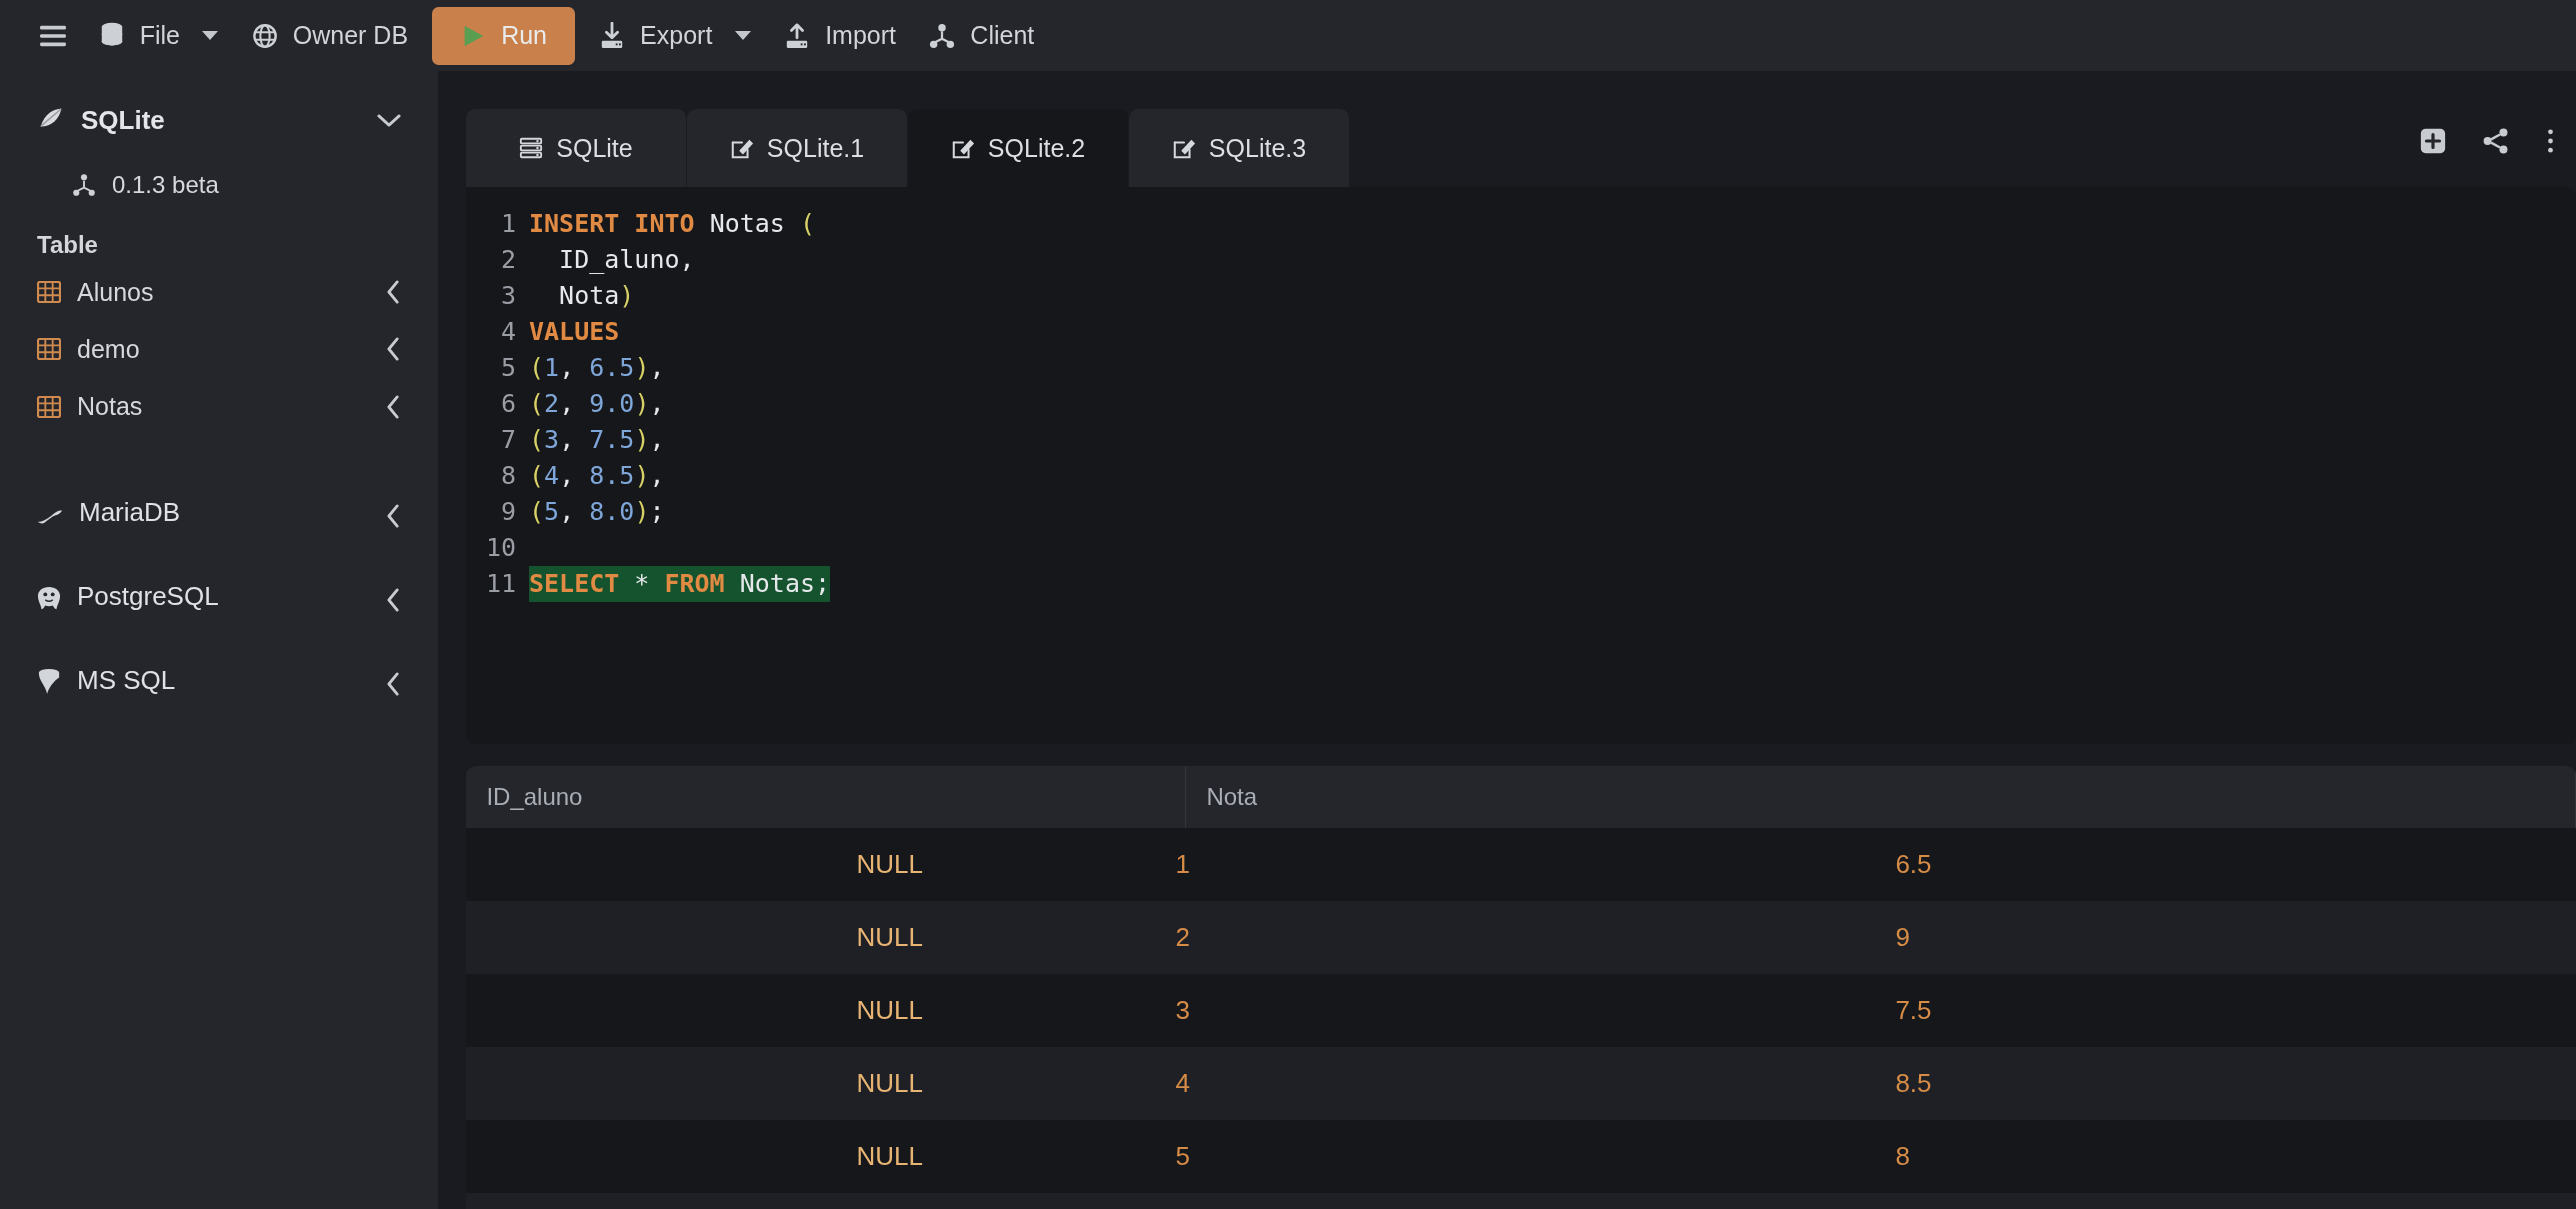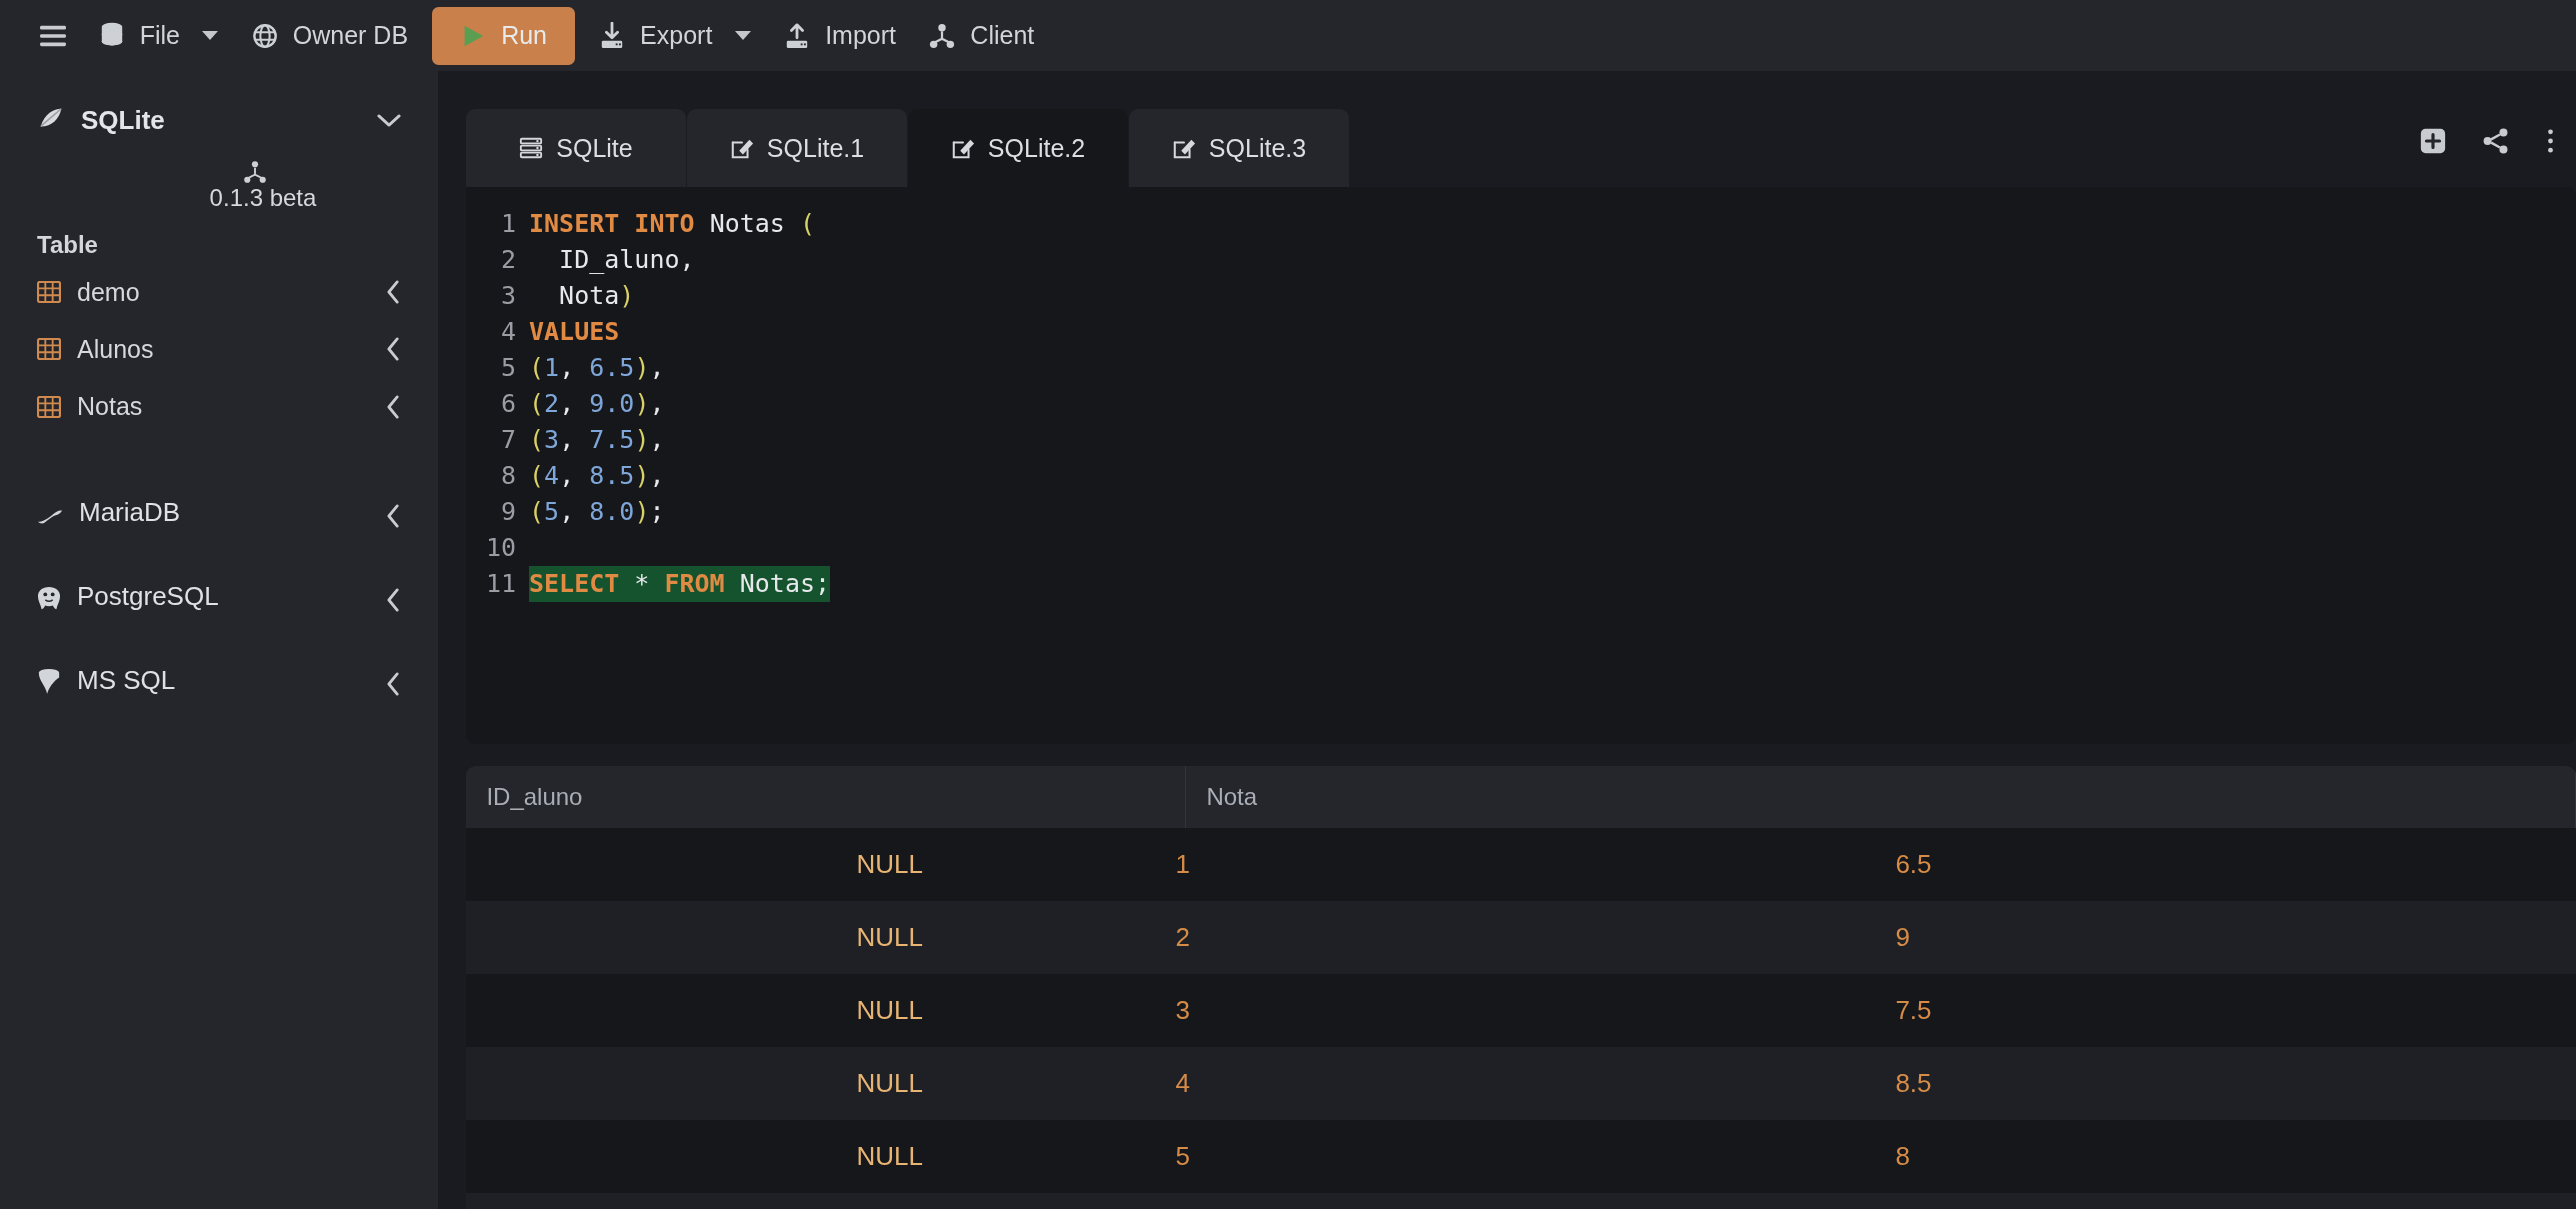--- a/index.html
+++ b/index.html
@@ -52,21 +52,20 @@
     color: #e3e5e8; font-size: 26px; font-weight: bold;
     cursor: pointer;
   }
   .sb-root .sb-label { margin-left: 16px; flex: 1; }
   .sb-sub {
     display: flex; align-items: center;
     height: 50px; margin-top: 11px;
     padding-left: 72px;
     color: #d6d8dc; font-size: 24px;
     cursor: pointer;
-    flex-direction: column;
   }
   .sb-sub .sb-label { margin-left: 16px; }
   .sb-section {
     padding-left: 37px; margin-top: 20.4px;
     color: #d4d6da; font-size: 24px; font-weight: bold;
   }
   .sb-table {
     display: flex; align-items: center;
     height: 48px; margin-top: 9.3px;
     padding: 0 37px 0 37px;
@@ -294,36 +293,36 @@
 
   <div class="sb-section">Table</div>
 
   <div class="sb-table">
     <span class="ico">
       <svg width="24" height="22" viewBox="0 0 26 24">
         <rect x="1" y="1" width="24" height="22" rx="2" fill="none" stroke="#d08a4e" stroke-width="2.4"></rect>
         <path d="M1 8 h24 M1 15.5 h24 M9 1 v22 M17 1 v22" stroke="#d08a4e" stroke-width="2"></path>
       </svg>
     </span>
-    <span class="sb-label">demo</span>
+    <span class="sb-label">Alunos</span>
     <span class="ico chev-left">
       <svg width="15" height="24" viewBox="0 0 16 26">
         <path d="M12 2 L3 13 L12 24" stroke="#c8cbd0" stroke-width="3" fill="none" stroke-linecap="round" stroke-linejoin="round"></path>
       </svg>
     </span>
   </div>
 
   <div class="sb-table">
     <span class="ico">
       <svg width="24" height="22" viewBox="0 0 26 24">
         <rect x="1" y="1" width="24" height="22" rx="2" fill="none" stroke="#d08a4e" stroke-width="2.4"></rect>
         <path d="M1 8 h24 M1 15.5 h24 M9 1 v22 M17 1 v22" stroke="#d08a4e" stroke-width="2"></path>
       </svg>
     </span>
-    <span class="sb-label">Alunos</span>
+    <span class="sb-label">demo</span>
     <span class="ico chev-left">
       <svg width="15" height="24" viewBox="0 0 16 26">
         <path d="M12 2 L3 13 L12 24" stroke="#c8cbd0" stroke-width="3" fill="none" stroke-linecap="round" stroke-linejoin="round"></path>
       </svg>
     </span>
   </div>
 
   <div class="sb-table">
     <span class="ico">
       <svg width="24" height="22" viewBox="0 0 26 24">

